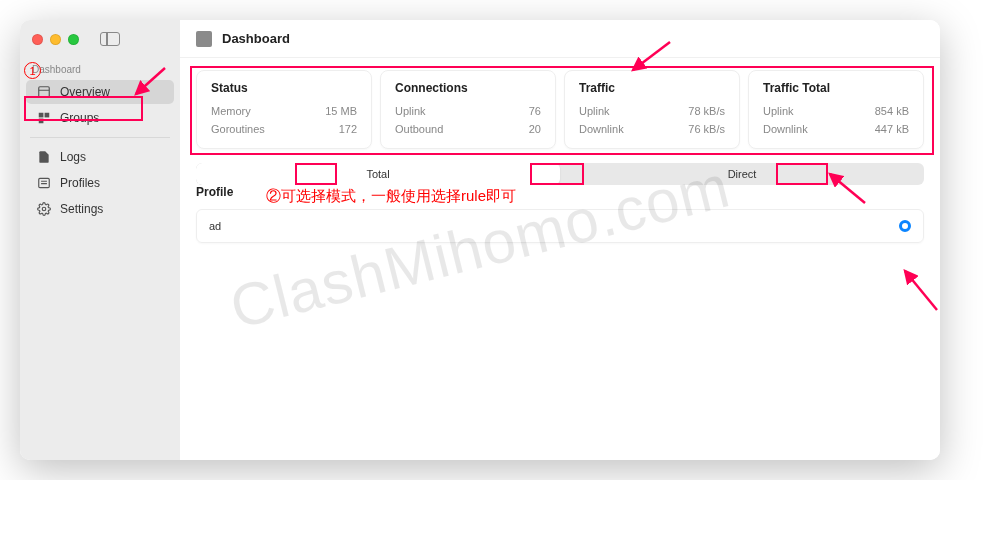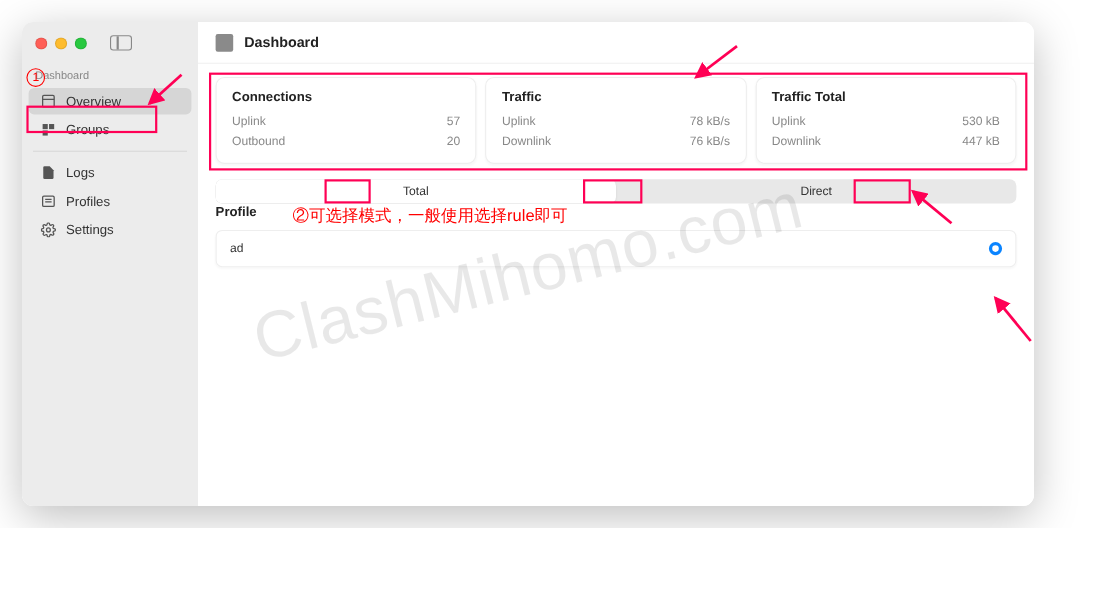--- a/index.html
+++ b/index.html
@@ -325,24 +325,35 @@
   <div class="main">
     <div class="main-header">
       <div class="header-icon"></div>
       <div class="header-title">Dashboard</div>
     </div>
 
     <div class="main-content">
 
       <div class="stats-row">
         <div class="stat-card">
+          <div class="stat-title">Status</div>
+          <div class="stat-row">
+              <span>Memory</span>
+              <span>15 MB</span>
+            </div>
+          <div class="stat-row">
+              <span>Goroutines</span>
+              <span>172</span>
+            </div>
+        </div>
+        <div class="stat-card">
           <div class="stat-title">Connections</div>
           <div class="stat-row">
               <span>Uplink</span>
-              <span>57</span>
+              <span>76</span>
             </div>
           <div class="stat-row">
               <span>Outbound</span>
               <span>20</span>
             </div>
         </div>
         <div class="stat-card">
           <div class="stat-title">Traffic</div>
           <div class="stat-row">
               <span>Uplink</span>
@@ -350,21 +361,21 @@
             </div>
           <div class="stat-row">
               <span>Downlink</span>
               <span>76 kB/s</span>
             </div>
         </div>
         <div class="stat-card">
           <div class="stat-title">Traffic Total</div>
           <div class="stat-row">
               <span>Uplink</span>
-              <span>530 kB</span>
+              <span>854 kB</span>
             </div>
           <div class="stat-row">
               <span>Downlink</span>
               <span>447 kB</span>
             </div>
         </div>
       </div>
 
       <div class="mode-tabs">
         <div class="mode-tab active">

